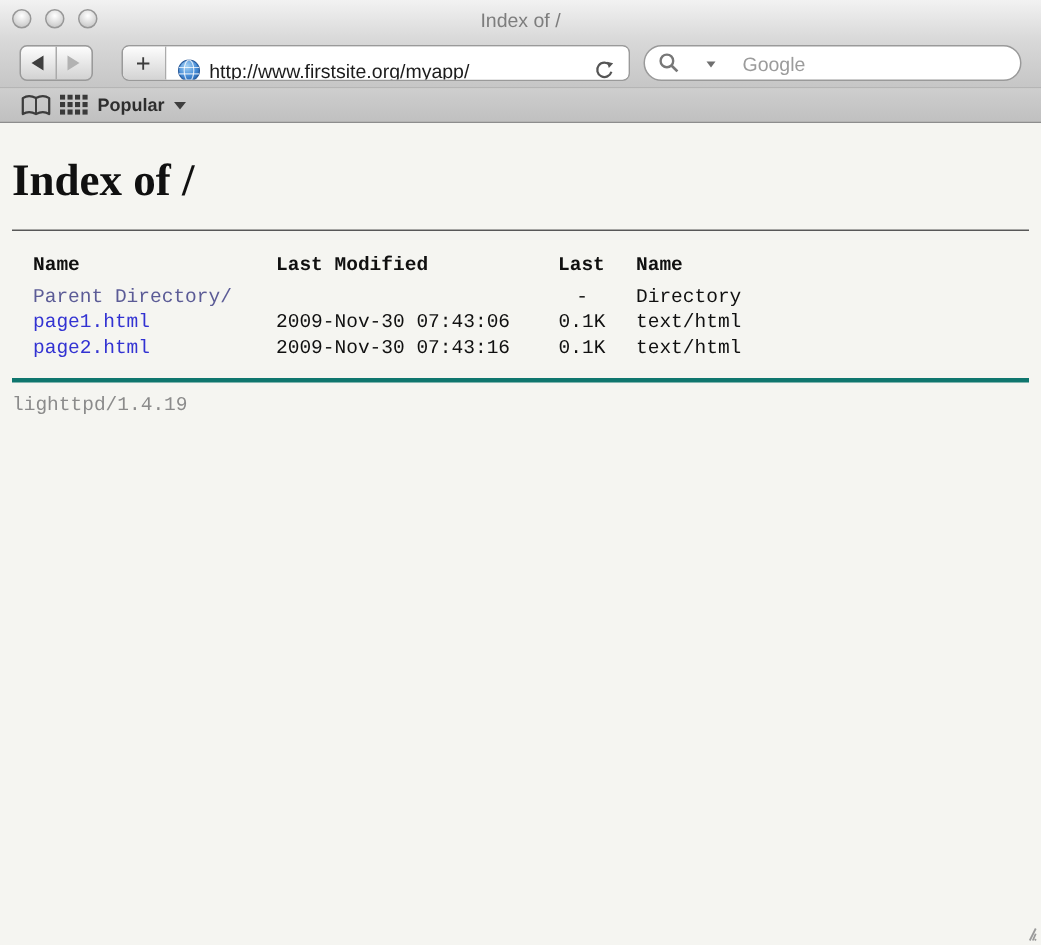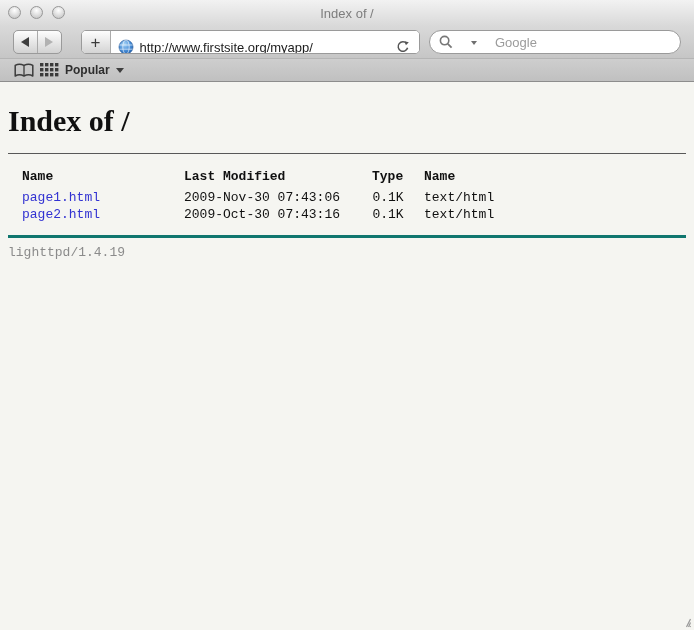--- a/index.html
+++ b/index.html
@@ -164,32 +164,38 @@
   </div>
 
   <div class="content">
     <h2 class="page-heading">Index of /</h2>
 
     <div class="list">
       <table>
         <tbody><tr>
           <th class="col-name">Name</th>
           <th class="col-mod">Last Modified</th>
-          <th class="col-size">Type</th>
+          <th class="col-size">Last</th>
           <th class="col-type">Name</th>
+        </tr>
+        <tr>
+          <td class="col-name"><a href="#" class="visited">Parent Directory/</a></td>
+          <td class="col-mod"></td>
+          <td class="col-size">-</td>
+          <td class="col-type">Directory</td>
         </tr>
         <tr>
           <td class="col-name"><a href="#">page1.html</a></td>
           <td class="col-mod">2009-Nov-30 07:43:06</td>
           <td class="col-size">0.1K</td>
           <td class="col-type">text/html</td>
         </tr>
         <tr>
           <td class="col-name"><a href="#">page2.html</a></td>
-          <td class="col-mod">2009-Oct-30 07:43:16</td>
+          <td class="col-mod">2009-Nov-30 07:43:16</td>
           <td class="col-size">0.1K</td>
           <td class="col-type">text/html</td>
         </tr>
       </tbody></table>
     </div>
 
     <div class="server-sig">lighttpd/1.4.19</div>
 
     <svg class="resize-grip" width="13" height="13" viewBox="0 0 13 13">
       <g stroke="#9a9a9a" stroke-width="1.2">

